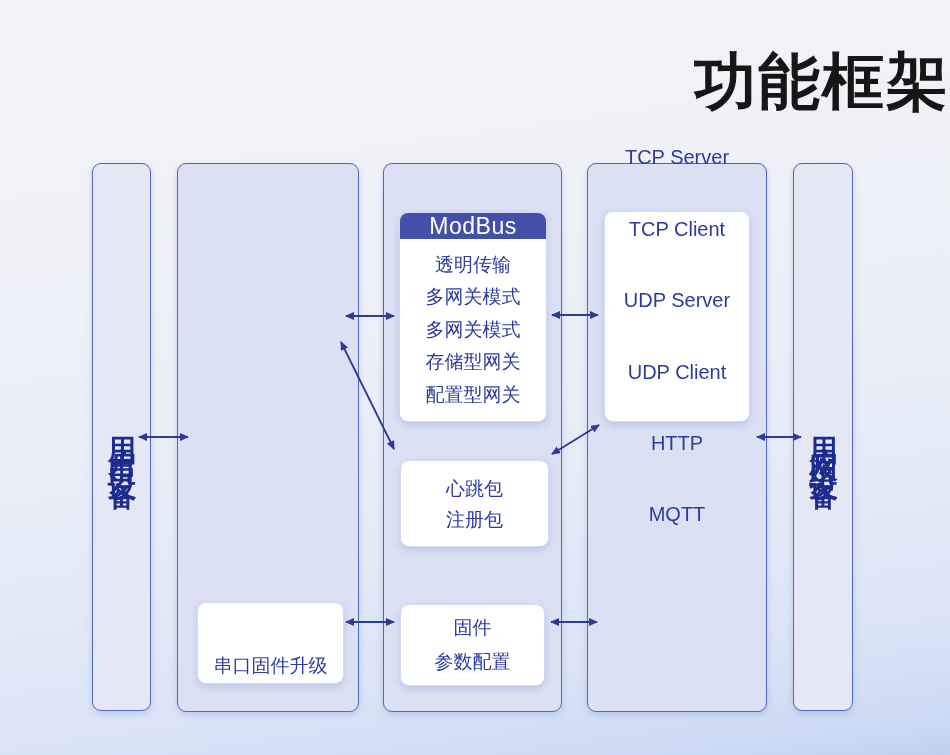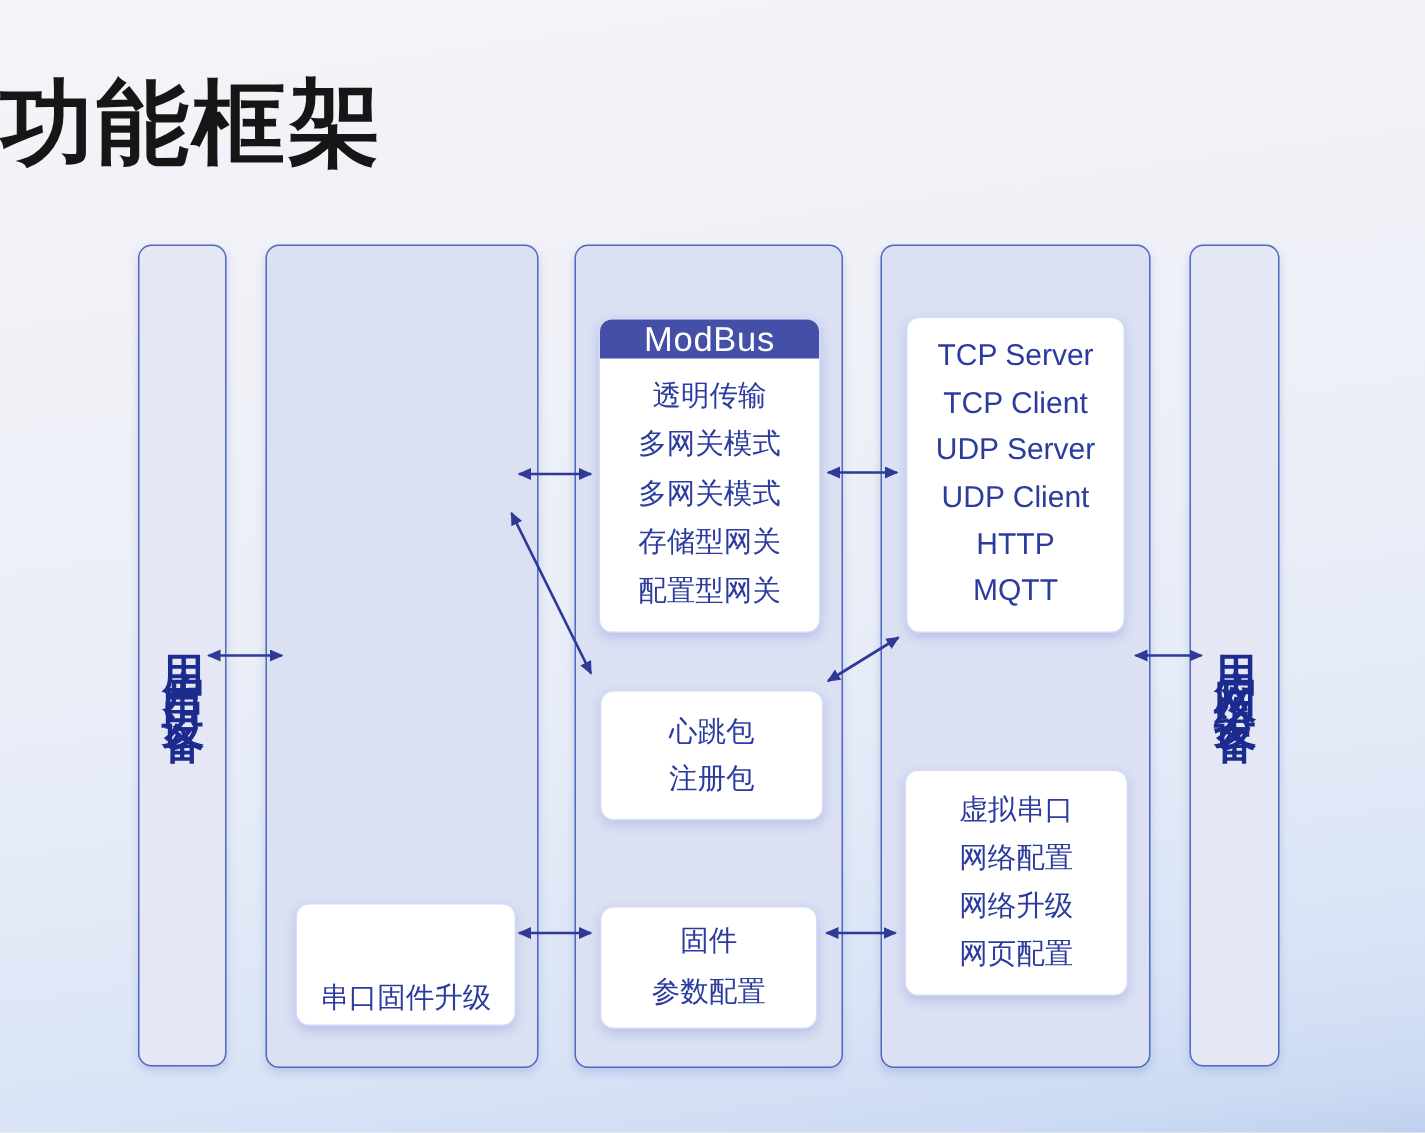--- a/index.html
+++ b/index.html
@@ -8,21 +8,21 @@
     background:#f3f3f8;
   }
   .canvas{
     position:relative;
     width:950px;height:755px;
     overflow:hidden;
     background:linear-gradient(172deg,#f4f4f8 0%,#eef0f7 38%,#e6ecf7 62%,#dae4f6 84%,#cbdaf3 96%,#bfd0ee 100%);
   }
   .title{
     position:absolute;top:40px;left:0;right:0;
-    margin:0;text-align:left;
+    margin:0;text-align:right;
     font-size:62px;font-weight:900;letter-spacing:2px;
     color:#161616;
   }
   .col{
     position:absolute;
     border:1.5px solid #4f68bd;
     border-radius:9px;
     box-shadow:0 3px 6px rgba(110,130,205,0.28);
     display:flex;align-items:center;justify-content:center;
   }
@@ -68,21 +68,21 @@
   .modbus-body{
     flex:1;width:100%;
     display:flex;flex-direction:column;align-items:center;justify-content:center;border-radius:19px;
   }
   .modbus-body .bline{line-height:32.5px;}
   .box-heartbeat{left:400px;top:460px;width:147px;height:85px;}
   .box-heartbeat .bline{line-height:31px;}
   .box-firmware{left:400px;top:604px;width:143px;height:80px;}
   .box-firmware .bline{line-height:34px;}
   .box-protocols{left:604px;top:211px;width:144px;height:209px;font-size:20px;}
-  .box-protocols .bline{line-height:31.4px;}
+  .box-protocols .bline{line-height:31.4px;margin-top:40px;}
   .box-network-tools{left:603px;top:513px;width:147px;height:149px;}
   .box-network-tools .bline{line-height:32px;}
   .arrows{
     position:absolute;left:0;top:0;width:950px;height:755px;
     pointer-events:none;
   }
   .arrows line{stroke:#2e3a96;stroke-width:1.8;}
 </style>
 </head>
 <body>
@@ -129,26 +129,20 @@
 
   <div class="wbox box-protocols">
     <div class="bline">TCP Server</div>
     <div class="bline">TCP Client</div>
     <div class="bline">UDP Server</div>
     <div class="bline">UDP Client</div>
     <div class="bline">HTTP</div>
     <div class="bline">MQTT</div>
   </div>
 
-  <div class="wbox box-network-tools">
-    <div class="bline">虚拟串口</div>
-    <div class="bline">网络配置</div>
-    <div class="bline">网络升级</div>
-    <div class="bline">网页配置</div>
-  </div>
 
   <svg class="arrows" viewBox="0 0 950 755">
     <defs>
       <marker id="ah" markerWidth="10" markerHeight="9" refX="8" refY="4" orient="auto-start-reverse" markerUnits="userSpaceOnUse">
         <path d="M0,0 L9,4 L0,8 z" fill="#2e3a96"></path>
       </marker>
     </defs>
     <line x1="139" y1="437" x2="188" y2="437" marker-start="url(#ah)" marker-end="url(#ah)"></line>
     <line x1="346" y1="316" x2="394" y2="316" marker-start="url(#ah)" marker-end="url(#ah)"></line>
     <line x1="552" y1="315" x2="598" y2="315" marker-start="url(#ah)" marker-end="url(#ah)"></line>

